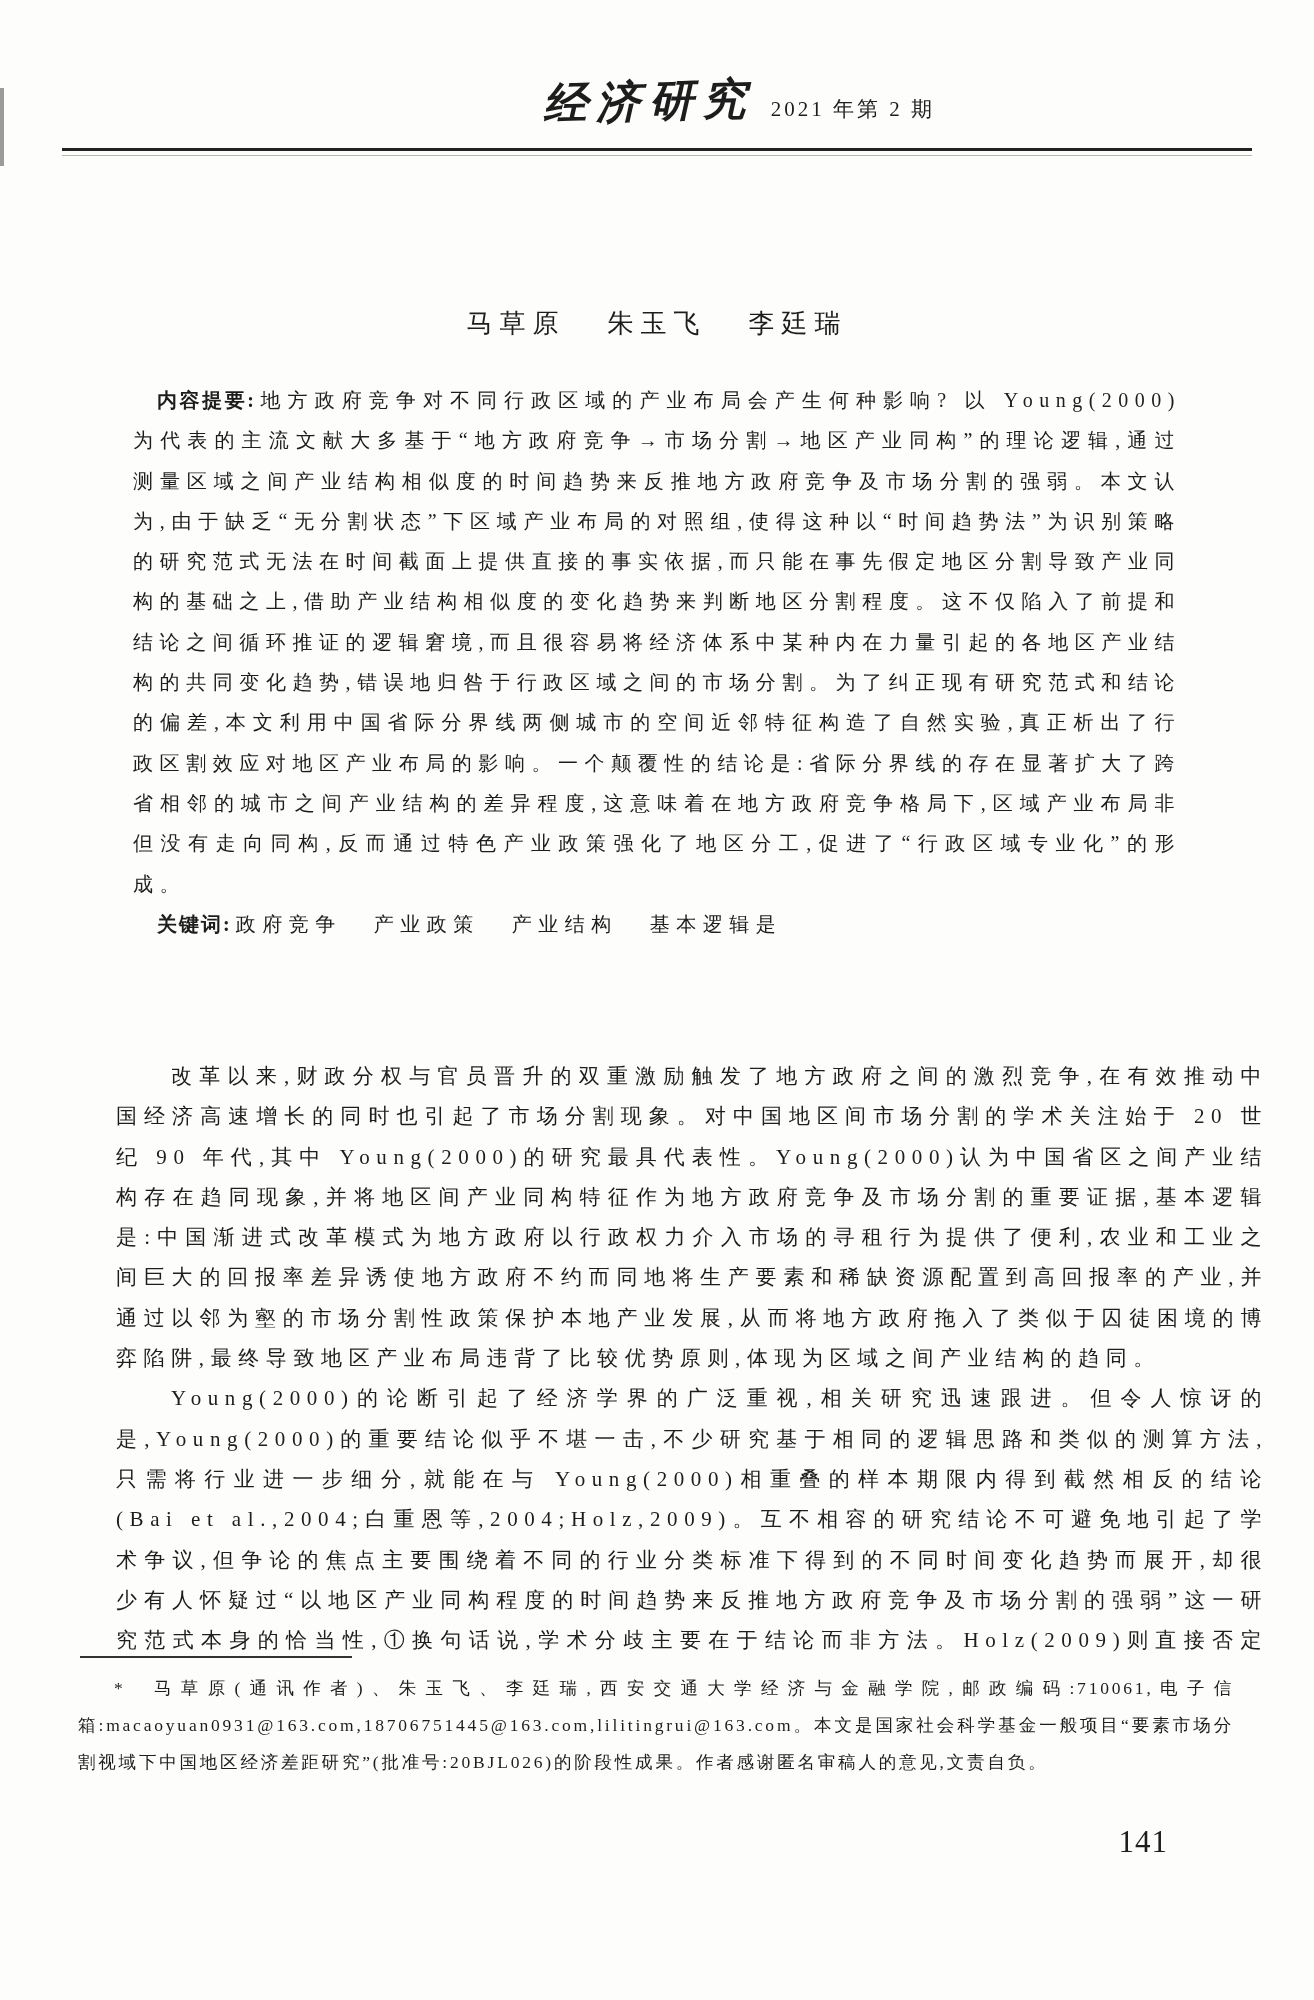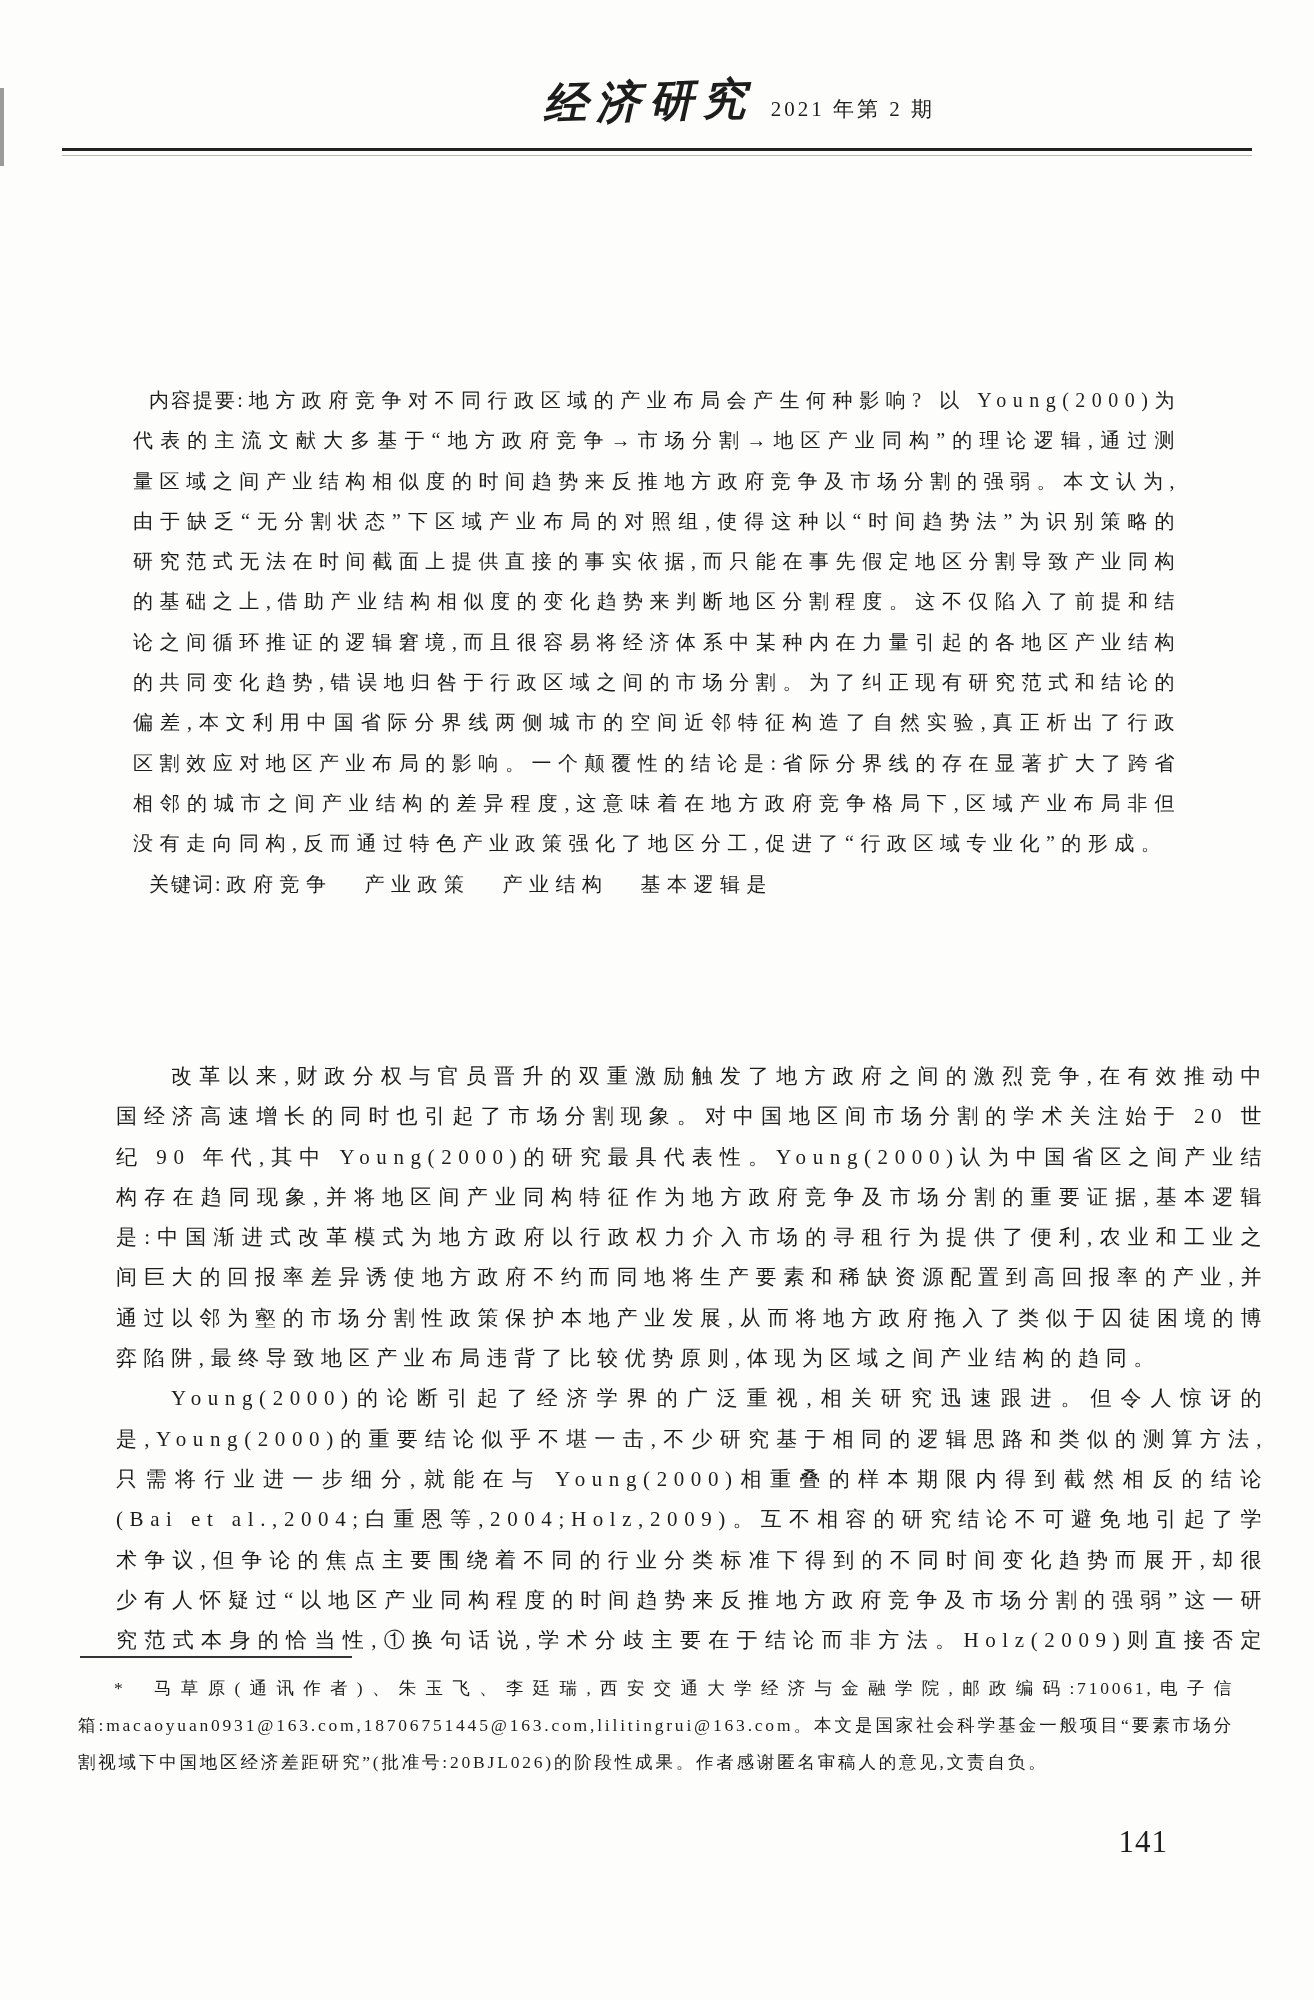--- a/index.html
+++ b/index.html
@@ -54,21 +54,21 @@
   .author { display:inline-block; }
   .author + .author { margin-left:42px; }
   
   .abstract-block {
     position:absolute; top:380px; left:133px; width:1048px;
     font-size:20px; letter-spacing:6.5px; line-height:40.3px;
     text-align:justify;
   }
   .abstract-block p { margin:0; }
   .abstract-lead { text-indent:16px; }
-  .abstract-label, .keywords-label { font-weight:400; letter-spacing:2px; margin-right:4px; }
+  .abstract-label, .keywords-label { font-weight:700; letter-spacing:2px; margin-right:4px;margin-left:8px; }
   .keywords-line { text-indent:16px; }
   .keyword-item { margin-right:32px; }
   .keyword-item:last-child { margin-right:0; }
   
   .section-heading {
     position:absolute; top:1012px; left:0; width:100%;
     text-align:center; font-size:27px; letter-spacing:5px; font-weight:400;
   }
   
   .body-block {
@@ -103,20 +103,23 @@
 
   <div class="edge-sliver"></div>
 
   <div class="header">
     <span class="journal-name">经济研究</span><span class="issue-info">2021 年第 2 期</span>
   </div>
   <div class="header-rule"></div>
   <div class="header-rule-echo"></div>
 
 
+  <div class="authors">
+    <span class="author">马草原</span><span class="author">朱玉飞</span><span class="author">李廷瑞</span>
+  </div>
 
   <div class="abstract-block">
     <p class="abstract-lead"><span class="abstract-label">内容提要:</span><span>地方政府竞争对不同行政区域的产业布局会产生何种影响? 以 Young(2000)为代表的主流文献大多基于“地方政府竞争→市场分割→地区产业同构”的理论逻辑,通过测量区域之间产业结构相似度的时间趋势来反推地方政府竞争及市场分割的强弱。本文认为,由于缺乏“无分割状态”下区域产业布局的对照组,使得这种以“时间趋势法”为识别策略的研究范式无法在时间截面上提供直接的事实依据,而只能在事先假定地区分割导致产业同构的基础之上,借助产业结构相似度的变化趋势来判断地区分割程度。这不仅陷入了前提和结论之间循环推证的逻辑窘境,而且很容易将经济体系中某种内在力量引起的各地区产业结构的共同变化趋势,错误地归咎于行政区域之间的市场分割。为了纠正现有研究范式和结论的偏差,本文利用中国省际分界线两侧城市的空间近邻特征构造了自然实验,真正析出了行政区割效应对地区产业布局的影响。一个颠覆性的结论是:省际分界线的存在显著扩大了跨省相邻的城市之间产业结构的差异程度,这意味着在地方政府竞争格局下,区域产业布局非但没有走向同构,反而通过特色产业政策强化了地区分工,促进了“行政区域专业化”的形成。</span></p>
     <p class="keywords-line"><span class="keywords-label">关键词:</span><span class="keyword-item">政府竞争</span><span class="keyword-item">产业政策</span><span class="keyword-item">产业结构</span><span class="keyword-item">基本逻辑是</span></p>
   </div>
 
 
   <div class="body-block">
     <p>改革以来,财政分权与官员晋升的双重激励触发了地方政府之间的激烈竞争,在有效推动中国经济高速增长的同时也引起了市场分割现象。对中国地区间市场分割的学术关注始于 20 世纪 90 年代,其中 Young(2000)的研究最具代表性。Young(2000)认为中国省区之间产业结构存在趋同现象,并将地区间产业同构特征作为地方政府竞争及市场分割的重要证据,基本逻辑是:中国渐进式改革模式为地方政府以行政权力介入市场的寻租行为提供了便利,农业和工业之间巨大的回报率差异诱使地方政府不约而同地将生产要素和稀缺资源配置到高回报率的产业,并通过以邻为壑的市场分割性政策保护本地产业发展,从而将地方政府拖入了类似于囚徒困境的博弈陷阱,最终导致地区产业布局违背了比较优势原则,体现为区域之间产业结构的趋同。</p>
     <p>Young(2000)的论断引起了经济学界的广泛重视,相关研究迅速跟进。但令人惊讶的是,Young(2000)的重要结论似乎不堪一击,不少研究基于相同的逻辑思路和类似的测算方法,只需将行业进一步细分,就能在与 Young(2000)相重叠的样本期限内得到截然相反的结论(Bai et al.,2004;白重恩等,2004;Holz,2009)。互不相容的研究结论不可避免地引起了学术争议,但争论的焦点主要围绕着不同的行业分类标准下得到的不同时间变化趋势而展开,却很少有人怀疑过“以地区产业同构程度的时间趋势来反推地方政府竞争及市场分割的强弱”这一研究范式本身的恰当性,①换句话说,学术分歧主要在于结论而非方法。Holz(2009)则直接否定了市场分割与地区产业</p>

